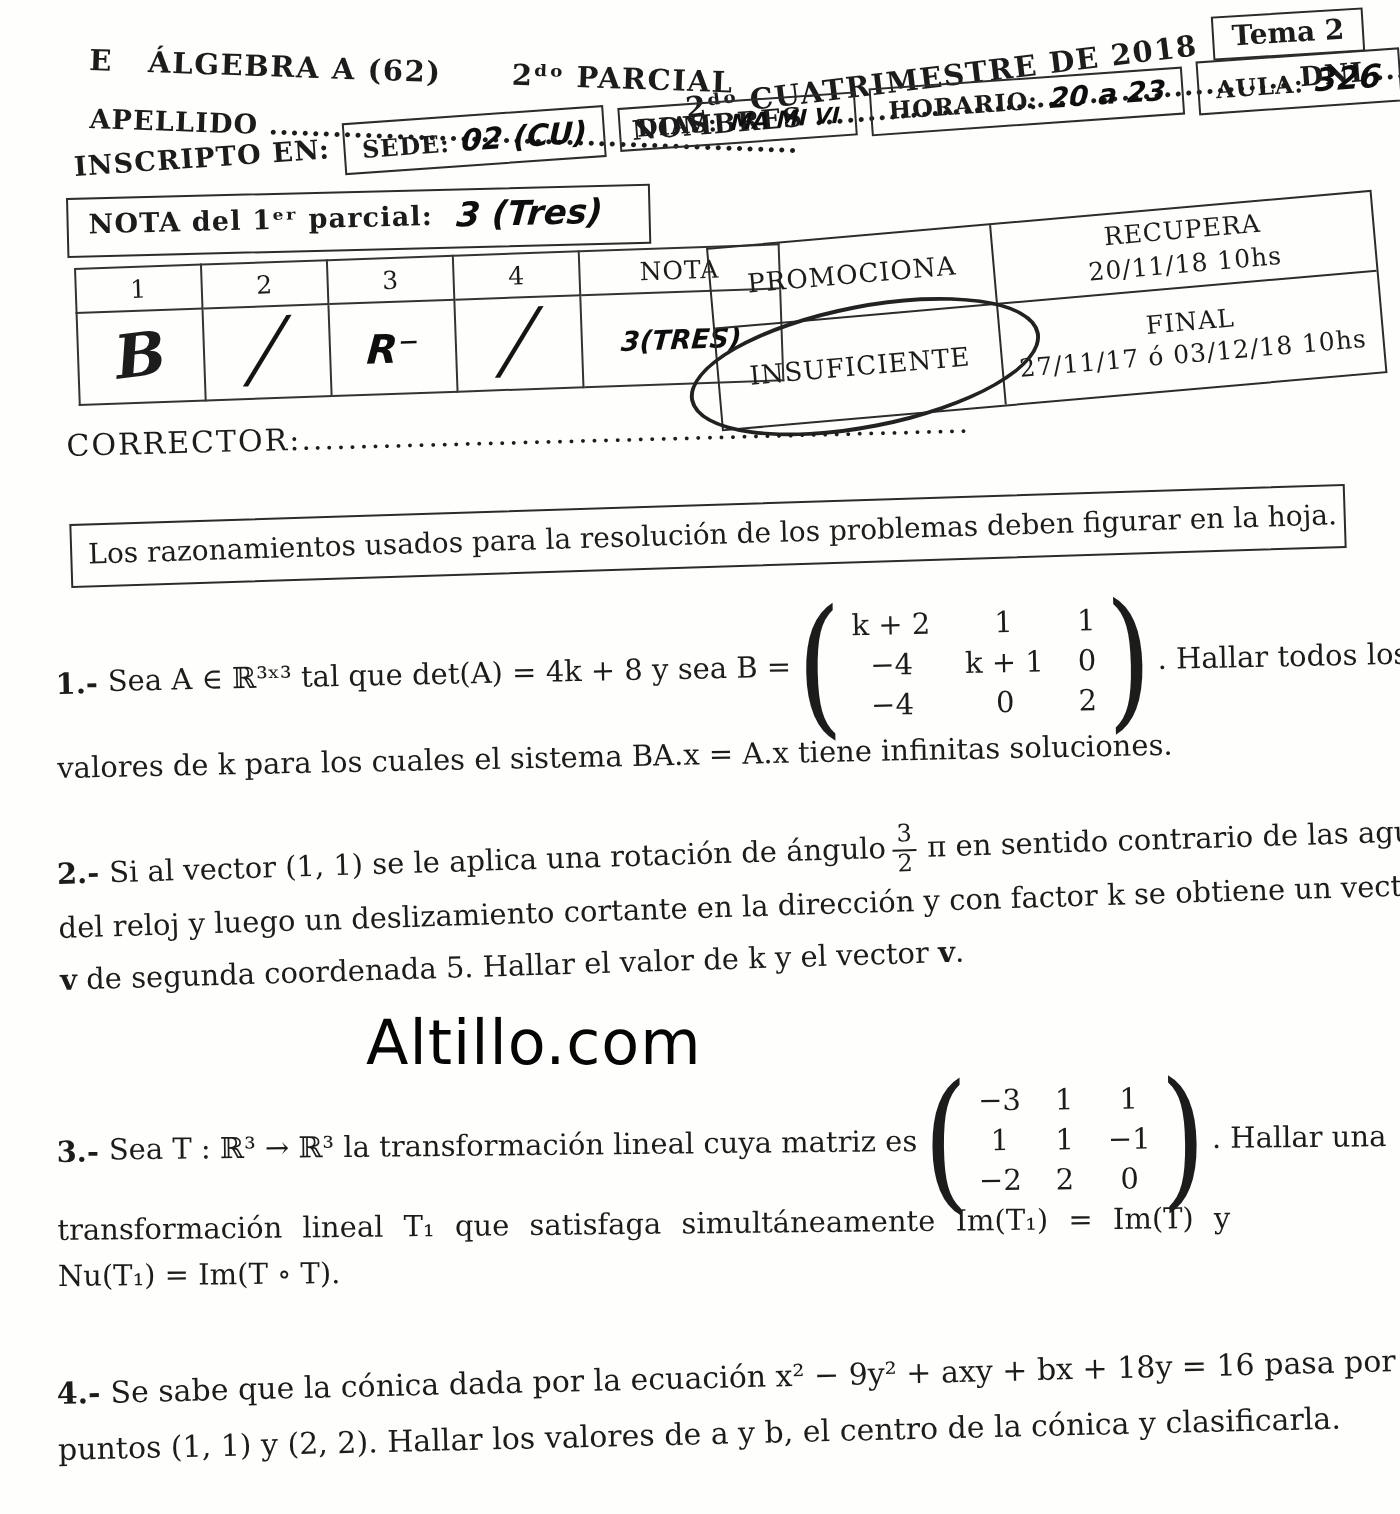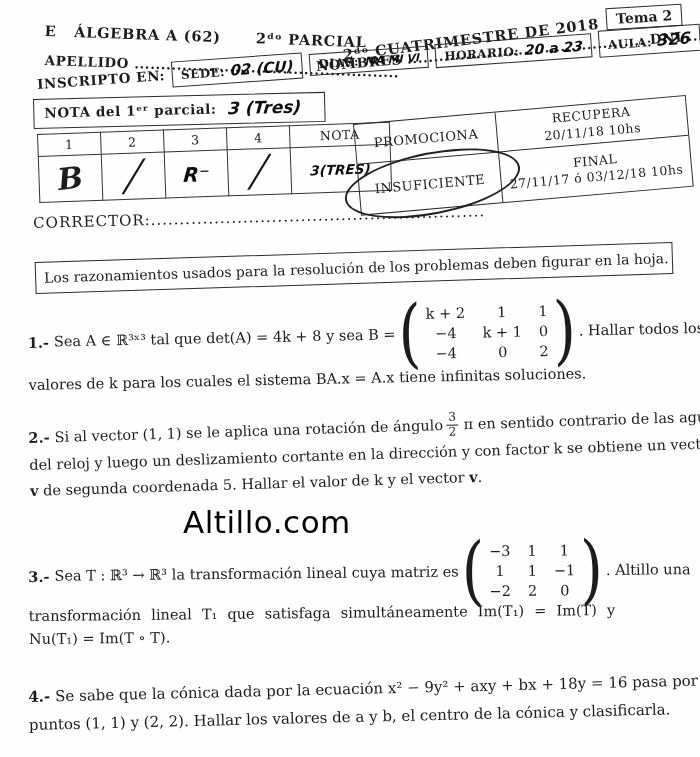--- a/index.html
+++ b/index.html
@@ -240,21 +240,21 @@
           <span>1</span>
           <span>1</span>
           <span>1</span>
           <span>−1</span>
           <span>−2</span>
           <span>2</span>
           <span>0</span>
         </span>
         <span class="paren">)</span>
       </span>
-      <span class="pre">. Altillo una</span>
+      <span class="pre">. Hallar una</span>
     </div>
     <div class="p-line2 pre">transformación lineal T₁ que satisfaga simultáneamente Im(T₁) = Im(T) y</div>
     <div class="p-line3 pre">Nu(T₁) = Im(T ∘ T).</div>
   </div>
 
   <div class="abs prob" id="p4">
     <div class="pre"><span class="p-num">4.-</span><span>Se sabe que la cónica dada por la ecuación x² − 9y² + axy + bx + 18y = 16 pasa por los</span></div>
     <div class="pre">puntos (1, 1) y (2, 2). Hallar los valores de a y b, el centro de la cónica y clasificarla.</div>
   </div>
 

